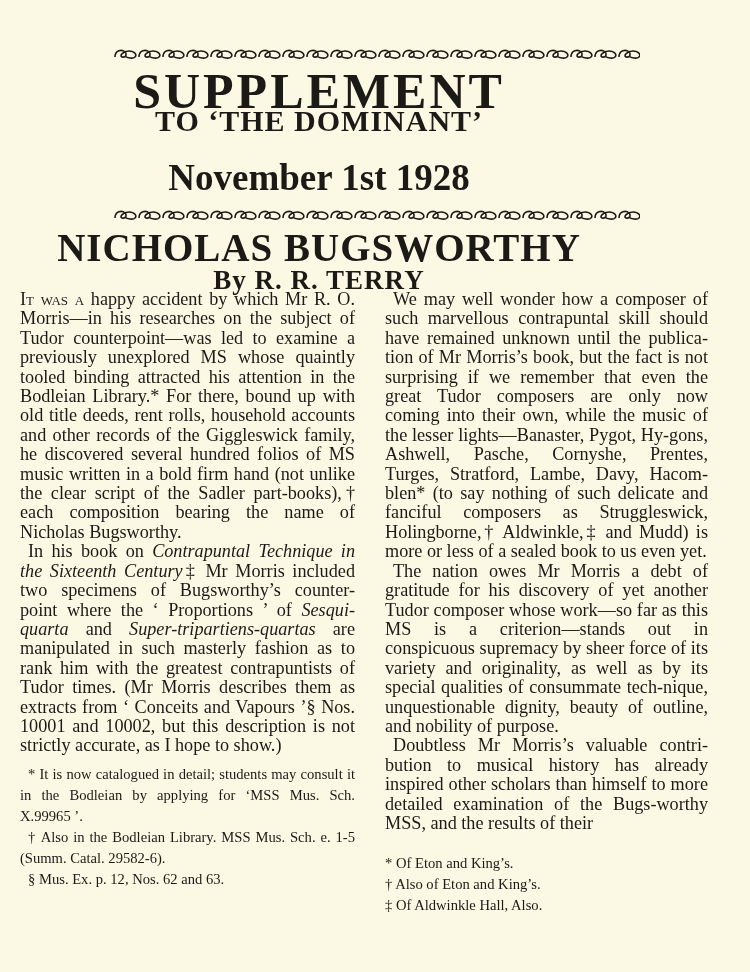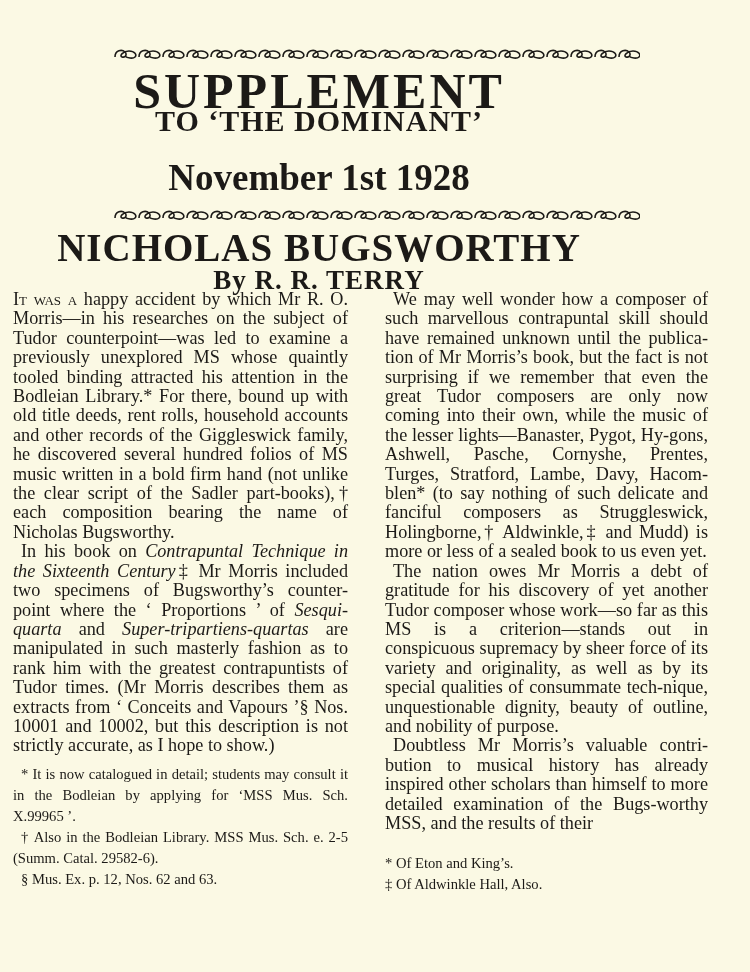--- a/index.html
+++ b/index.html
@@ -23,21 +23,21 @@
     #t-to { top: 104px; font-size: 30px; font-weight: bold; letter-spacing: 1px; line-height: 34px; }
     #t-date { top: 156px; font-size: 37px; font-weight: bold; line-height: 44px; }
     #t-name { top: 226px; font-size: 39px; letter-spacing: 1px; line-height: 44px; }
     #t-by { top: 265px; font-size: 27px; letter-spacing: 1px; line-height: 30px; }
 
     .col {
       position: absolute; top: 290px;
       font-size: 18.2px; line-height: 19.4px;
       text-align: justify; hyphens: manual;
     }
-    #col-left { left: 13px; width: 335px; }
+    #col-left { left: 20px; width: 335px; }
     #col-right { left: 385px; width: 323px; }
     .col p { margin: 0; text-indent: 8px; }
     .col p.first { text-indent: 0; }
     .sc { font-variant: small-caps; }
     .fn {
       font-size: 14.6px; line-height: 21px; text-align: justify;
     }
     .fn p { margin: 0; text-indent: 8px; }
     #fn-left { margin-top: 8px; }
     #fn-right { margin-top: 20px; }
@@ -68,26 +68,27 @@
 </div>
 
 <h1 id="t-name" class="title">NICHOLAS BUGSWORTHY</h1>
 <h3 id="t-by" class="title">By R. R. TERRY</h3>
 
 <div id="col-left" class="col">
   <p class="first"><span class="sc">It was a</span><span> happy accident by which Mr R. O. Morris—in his researches on the subject of Tudor counterpoint—was led to examine a previously unexplored MS whose quaintly tooled binding attracted his attention in the Bodleian Library.* For there, bound up with old title deeds, rent rolls, household accounts and other records of the Giggleswick family, he discovered several hundred folios of MS music written in a bold firm hand (not unlike the clear script of the Sadler part-books),† each composition bearing the name of Nicholas Bugsworthy.</span></p>
   <p><span>In his book on </span><i>Contrapuntal Technique in the Sixteenth Century</i><span>‡ Mr Morris included two specimens of Bugsworthy’s counter-point where the ‘ Proportions ’ of </span><i>Sesqui-quarta</i><span> and </span><i>Super-tripartiens-quartas</i><span> are manipulated in such masterly fashion as to rank him with the greatest contrapuntists of Tudor times. (Mr Morris describes them as extracts from ‘ Conceits and Vapours ’§ Nos. 10001 and 10002, but this description is not strictly accurate, as I hope to show.)</span></p>
   <div id="fn-left" class="fn">
     <p>* It is now catalogued in detail; students may consult it in the Bodleian by applying for ‘MSS Mus. Sch. X.99965 ’.</p>
-    <p>† Also in the Bodleian Library. MSS Mus. Sch. e. 2-5 (Summ. Catal. 29582-6).</p>
+    <p>† Also in the Bodleian Library. MSS Mus. Sch. e. 1-5 (Summ. Catal. 29582-6).</p>
     <p>§ Mus. Ex. p. 12, Nos. 62 and 63.</p>
   </div>
 </div>
 
 <div id="col-right" class="col">
   <p>We may well wonder how a composer of such marvellous contrapuntal skill should have remained unknown until the publica-tion of Mr Morris’s book, but the fact is not surprising if we remember that even the great Tudor composers are only now coming into their own, while the music of the lesser lights—Banaster, Pygot, Hy-gons, Ashwell, Pasche, Cornyshe, Prentes, Turges, Stratford, Lambe, Davy, Hacom-blen* (to say nothing of such delicate and fanciful composers as Struggleswick, Holingborne,† Aldwinkle,‡ and Mudd) is more or less of a sealed book to us even yet.</p>
   <p>The nation owes Mr Morris a debt of gratitude for his discovery of yet another Tudor composer whose work—so far as this MS is a criterion—stands out in conspicuous supremacy by sheer force of its variety and originality, as well as by its special qualities of consummate tech-nique, unquestionable dignity, beauty of outline, and nobility of purpose.</p>
   <p>Doubtless Mr Morris’s valuable contri-bution to musical history has already inspired other scholars than himself to more detailed examination of the Bugs-worthy MSS, and the results of their</p>
   <div id="fn-right" class="fn">
     <p>* Of Eton and King’s.</p>
+    <p>† Also of Eton and King’s.</p>
     <p>‡ Of Aldwinkle Hall, Also.</p>
   </div>
 </div>
 
 </body></html>

